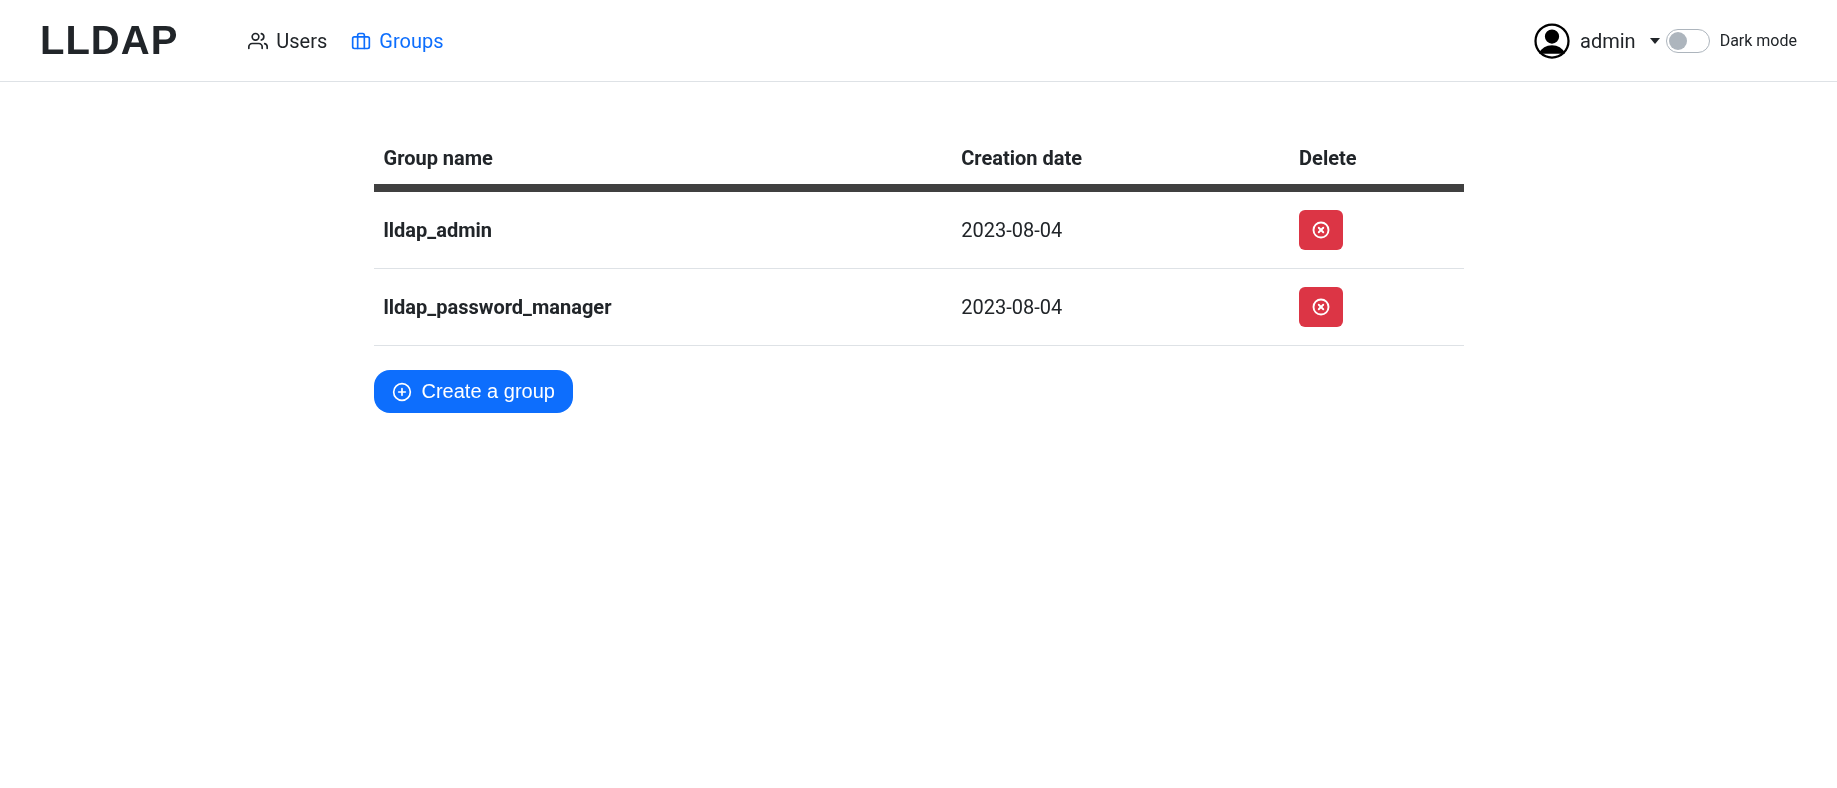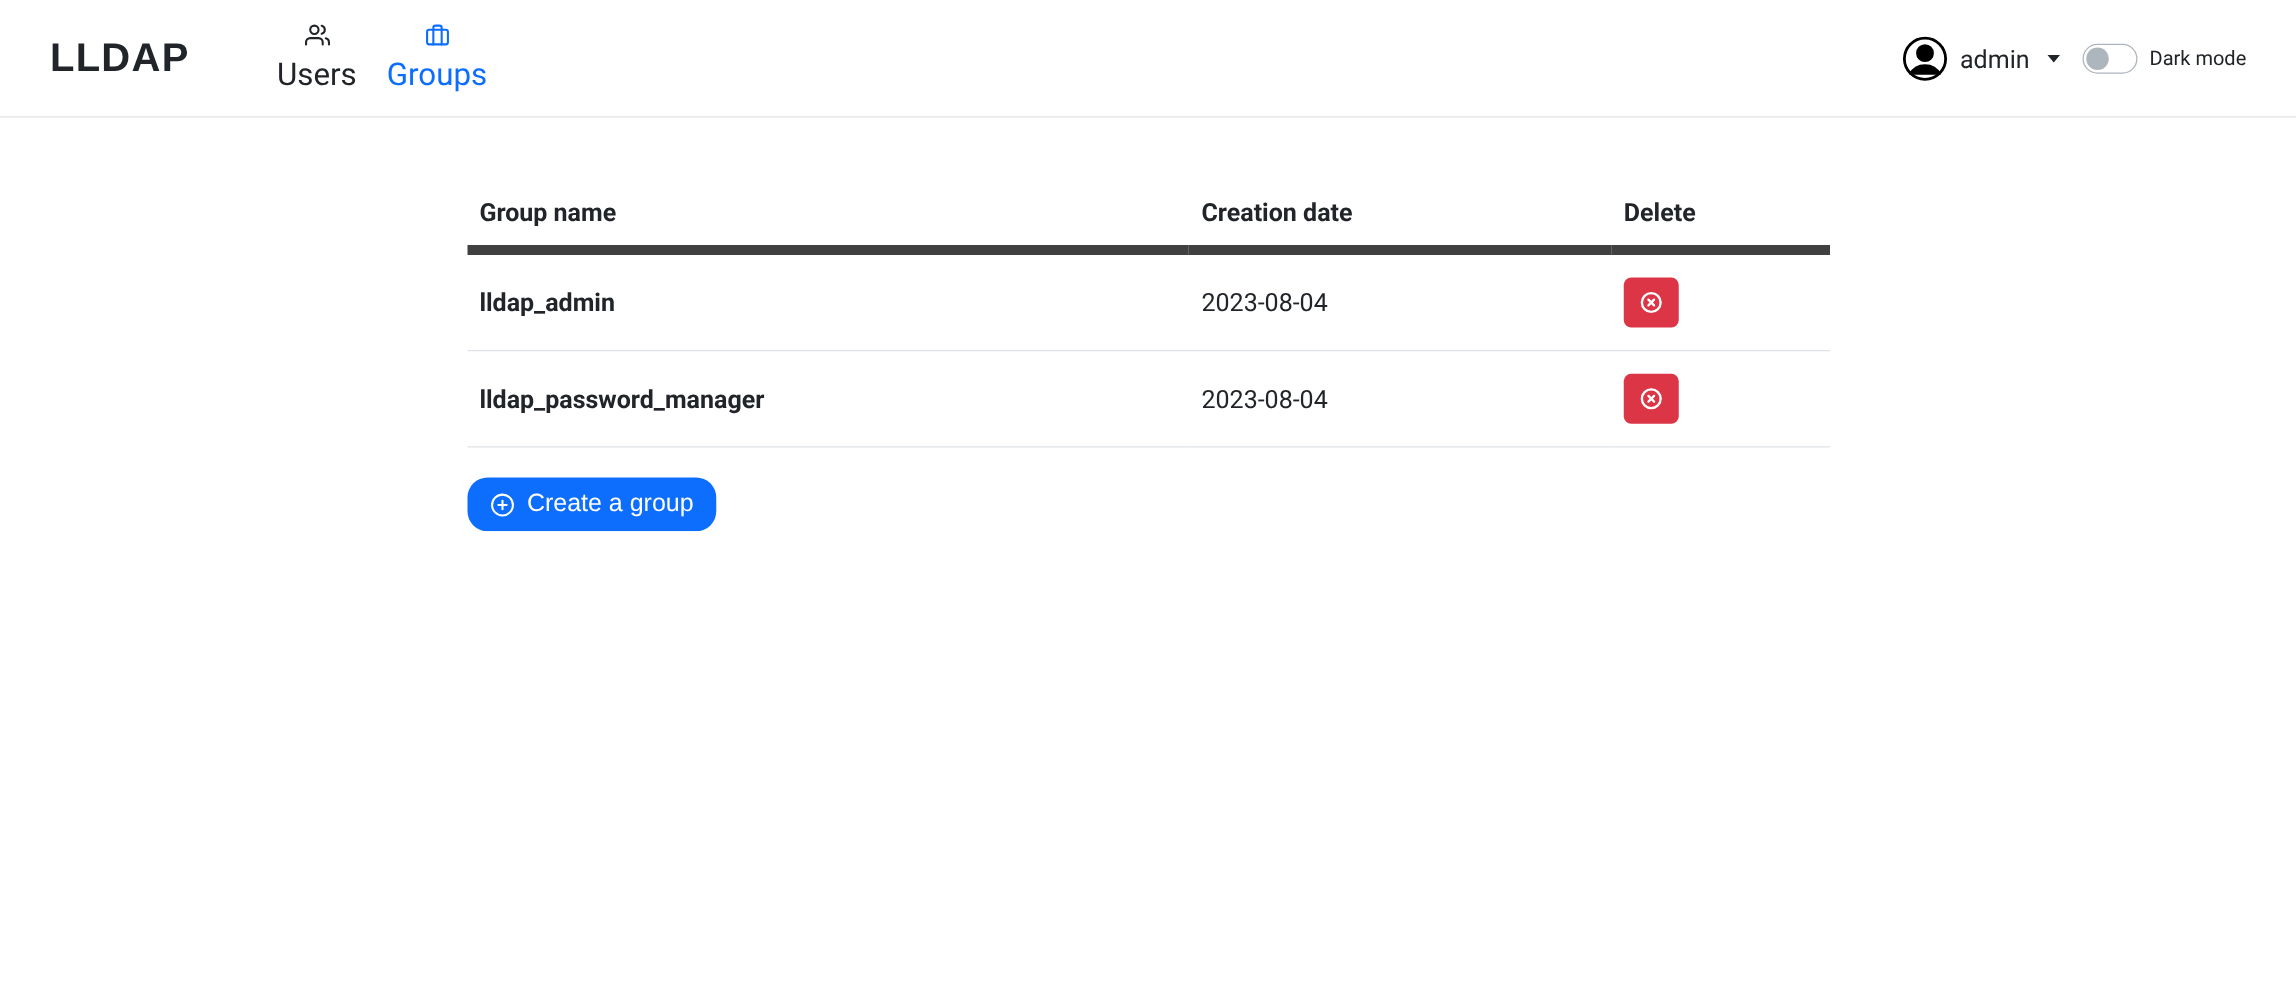--- a/index.html
+++ b/index.html
@@ -12,56 +12,55 @@
       background: #fff;
       color: #212529;
     }
     .navbar {
       display: flex;
       align-items: center;
       padding: 18px 40px;
       border-bottom: 1px solid #dee2e6;
     }
     .brand {
-      font-size: 32px;
+      font-size: 40px;
       font-weight: 900;
       letter-spacing: 1px;
       margin-right: 70px;
       font-family: Arial, sans-serif;
     }
     .nav-links {
       display: flex;
       gap: 24px;
       align-items: center;
     }
     .nav-link {
       display: flex;
       align-items: center;
       gap: 8px;
-      font-size: 25px;
+      font-size: 20px;
       color: #212529;
       text-decoration: none;
       cursor: pointer;
-      flex-direction: column;
     }
     .nav-link.active {
       color: #0d6efd;
     }
     .nav-link.active svg {
       stroke: #0d6efd;
     }
     .nav-icon {
       width: 20px;
       height: 20px;
     }
     .navbar-right {
       margin-left: auto;
       display: flex;
       align-items: center;
-      gap: 18px;
+      gap: 6px;
     }
     .user-dropdown {
       display: flex;
       align-items: center;
       gap: 10px;
       cursor: pointer;
       font-size: 20px;
     }
     .avatar-icon {
       width: 36px;

